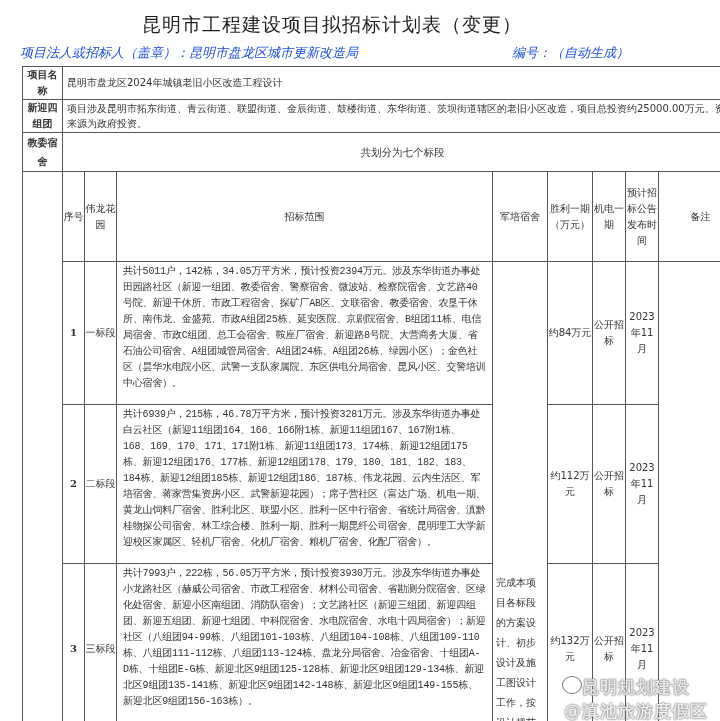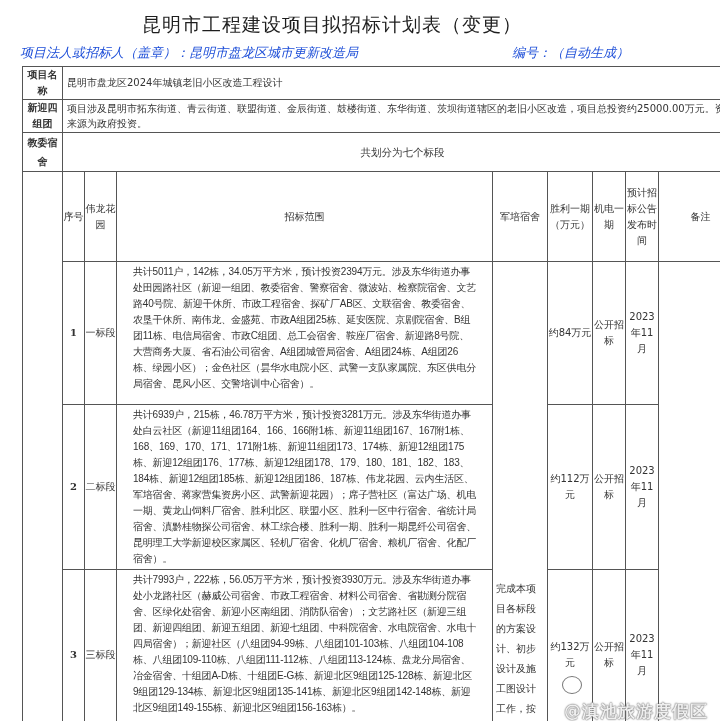--- a/index.html
+++ b/index.html
@@ -7,21 +7,21 @@
   .title { position:absolute; left:0; top:12px; width:664px; text-align:center; font-family:"DejaVu Serif","Liberation Serif",serif; font-size:19px; letter-spacing:1px; color:#1e1e1e; }
   .subline { position:absolute; top:44px; font-family:"DejaVu Serif","Liberation Serif",serif; font-size:13px; color:#1d4ed8;font-style:italic; }
   .subline.left { left:20px; }
   .subline.right { left:500px;margin-left:12px; }
   table.main { position:absolute; left:22px; top:66px; border-collapse:collapse; table-layout:fixed; width:720px; }
   table.main td { border:1px solid #555; padding:0; vertical-align:middle; font-size:10px; line-height:1.6; color:#333; }
   td.lbl { width:40px; text-align:center; font-family:"DejaVu Serif","Liberation Serif",serif; font-size:11.5px; font-weight:bold; line-height:1.45; color:#222;margin-top:15px; }
   td.txt { padding:0 4px !important; text-align:left; }
   td.ctr { text-align:center; }
   .hdr td { text-align:center; font-size:10.5px; line-height:1.75; }
-  .scope { padding:2px 16px !important; font-family:Liberation Sans, sans-serif; font-size:9.6px; line-height:2.0; letter-spacing:-0.2px; text-align:left; vertical-align:top !important; }
+  .scope { padding:2px 6px !important; font-family:Liberation Mono, monospace; font-size:9.6px; line-height:2.0; letter-spacing:-0.2px; text-align:left; vertical-align:top !important; }
   .seqnum { font-family:"DejaVu Serif","Liberation Serif",serif; font-weight:bold; font-size:11px; }
   .vtext { font-size:10.5px; line-height:2.0; }
   .watermark { position:absolute; left:560px; top:672px; width:170px; height:50px; pointer-events:none; }
   .wm1 { position:absolute; left:22px; top:4px; font-size:17px; font-weight:bold; color:rgba(255,255,255,0.85); text-shadow:0 0 1px #555, 0 0 2px #777; letter-spacing:1px; }
   .wm2 { position:absolute; left:4px; top:28px; font-size:17px; font-weight:bold; color:rgba(255,255,255,0.9); text-shadow:0 0 1px #555, 0 0 2px #777; letter-spacing:1px; }
   .wm-icon { position:absolute; left:2px; top:4px; width:18px; height:16px; border:1.5px solid #777; border-radius:50%; }
 </style>
 </head>
 <body>
 
@@ -96,14 +96,15 @@
     <td class="scope">共计7993户，222栋，56.05万平方米，预计投资3930万元。涉及东华街道办事处小龙路社区（赫威公司宿舍、市政工程宿舍、材料公司宿舍、省勘测分院宿舍、区绿化处宿舍、新迎小区南组团、消防队宿舍）；文艺路社区（新迎三组团、新迎四组团、新迎五组团、新迎七组团、中科院宿舍、水电院宿舍、水电十四局宿舍）；新迎社区（八组团94-99栋、八组团101-103栋、八组团104-108栋、八组团109-110栋、八组团111-112栋、八组团113-124栋、盘龙分局宿舍、冶金宿舍、十组团A-D栋、十组团E-G栋、新迎北区9组团125-128栋、新迎北区9组团129-134栋、新迎北区9组团135-141栋、新迎北区9组团142-148栋、新迎北区9组团149-155栋、新迎北区9组团156-163栋）。</td>
     <td class="ctr vtext">约132万元</td>
     <td class="ctr vtext">公开招标</td>
     <td class="ctr vtext">2023年11月</td>
   </tr>
 </tbody>
   </table>
 
 <div class="watermark">
   <div class="wm-icon"></div>
+  <div class="wm1">昆明规划建设</div>
   <div class="wm2">@滇池旅游度假区</div>
 </div>
 
 </body></html>

